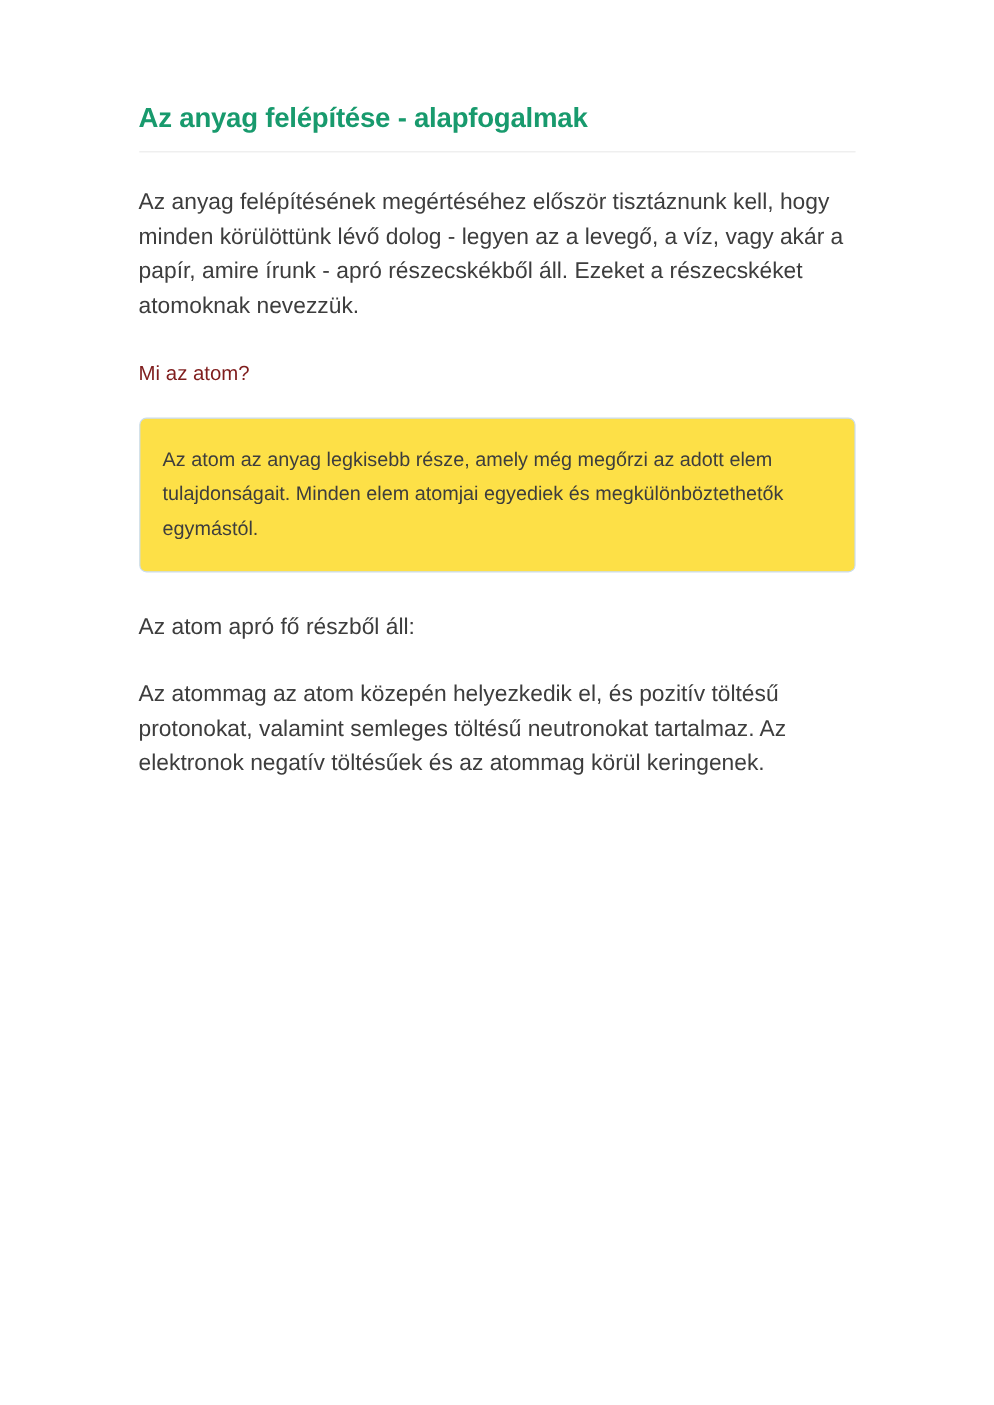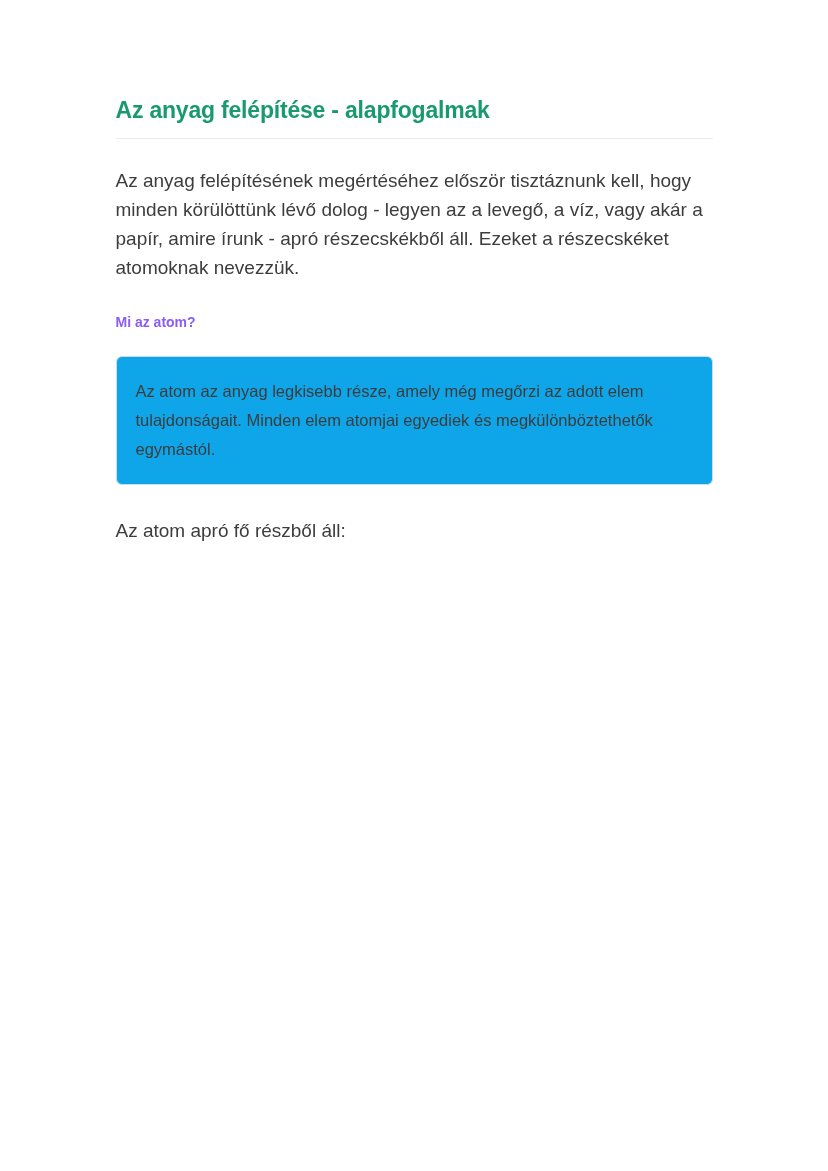--- a/index.html
+++ b/index.html
@@ -9,47 +9,47 @@
   }
   body {
     width: 828px;
     height: 1171px;
     font-family: "Liberation Sans", sans-serif;
     color: #3d3d3d;
     overflow: hidden;
   }
   .page {
     width: 597px;
-    margin: 16px auto;
+    margin: 4px auto;
     padding-top: 80px;
   }
   h1.doc-title {
     margin: 0;
     font-size: 23px;
     font-weight: bold;
     color: #189a6d;
     line-height: 1.25;
     padding-bottom: 13px;
     border-bottom: 1px solid #ececec;
     letter-spacing: -0.2px;
   }
   p.body-text {
     font-size: 19px;
     line-height: 29px;
     margin: 27px 0;
     color: #3d3d3d;
   }
   h2.section-heading {
-    font-size: 14px;
-    font-weight: bold;
-    color: #8b5cf6;
+    font-size: 17px;
+    font-weight: normal;
+    color: #7f1d1d;
     margin: 32px 0 26px 0;
   }
   .def-box {
-    background: #0ea5e9;
+    background: #fde047;
     border: 1px solid #cadcee;
     border-radius: 6px;
     padding: 20px 19px;
     font-size: 16.5px;
     line-height: 29px;
     color: #3d3d3d;
     margin: 26px 0 31px 0;
   }
   .bullet-list {
     margin: 27px 0;
@@ -75,14 +75,15 @@
   <h2 class="section-heading">Mi az atom?</h2>
 
   <div class="def-box">
     <span>Az atom az anyag legkisebb része, amely még megőrzi az adott elem tulajdonságait. Minden elem atomjai egyediek és megkülönböztethetők egymástól.</span>
   </div>
 
 
   <p class="body-text">Az atom apró fő részből áll:</p>
 
 
+  <p class="body-text">Az atommag az atom közepén helyezkedik el, és pozitív töltésű protonokat, valamint semleges töltésű neutronokat tartalmaz. Az elektronok negatív töltésűek és az atommag körül keringenek.</p>
 
 </div>
 
 </body></html>

